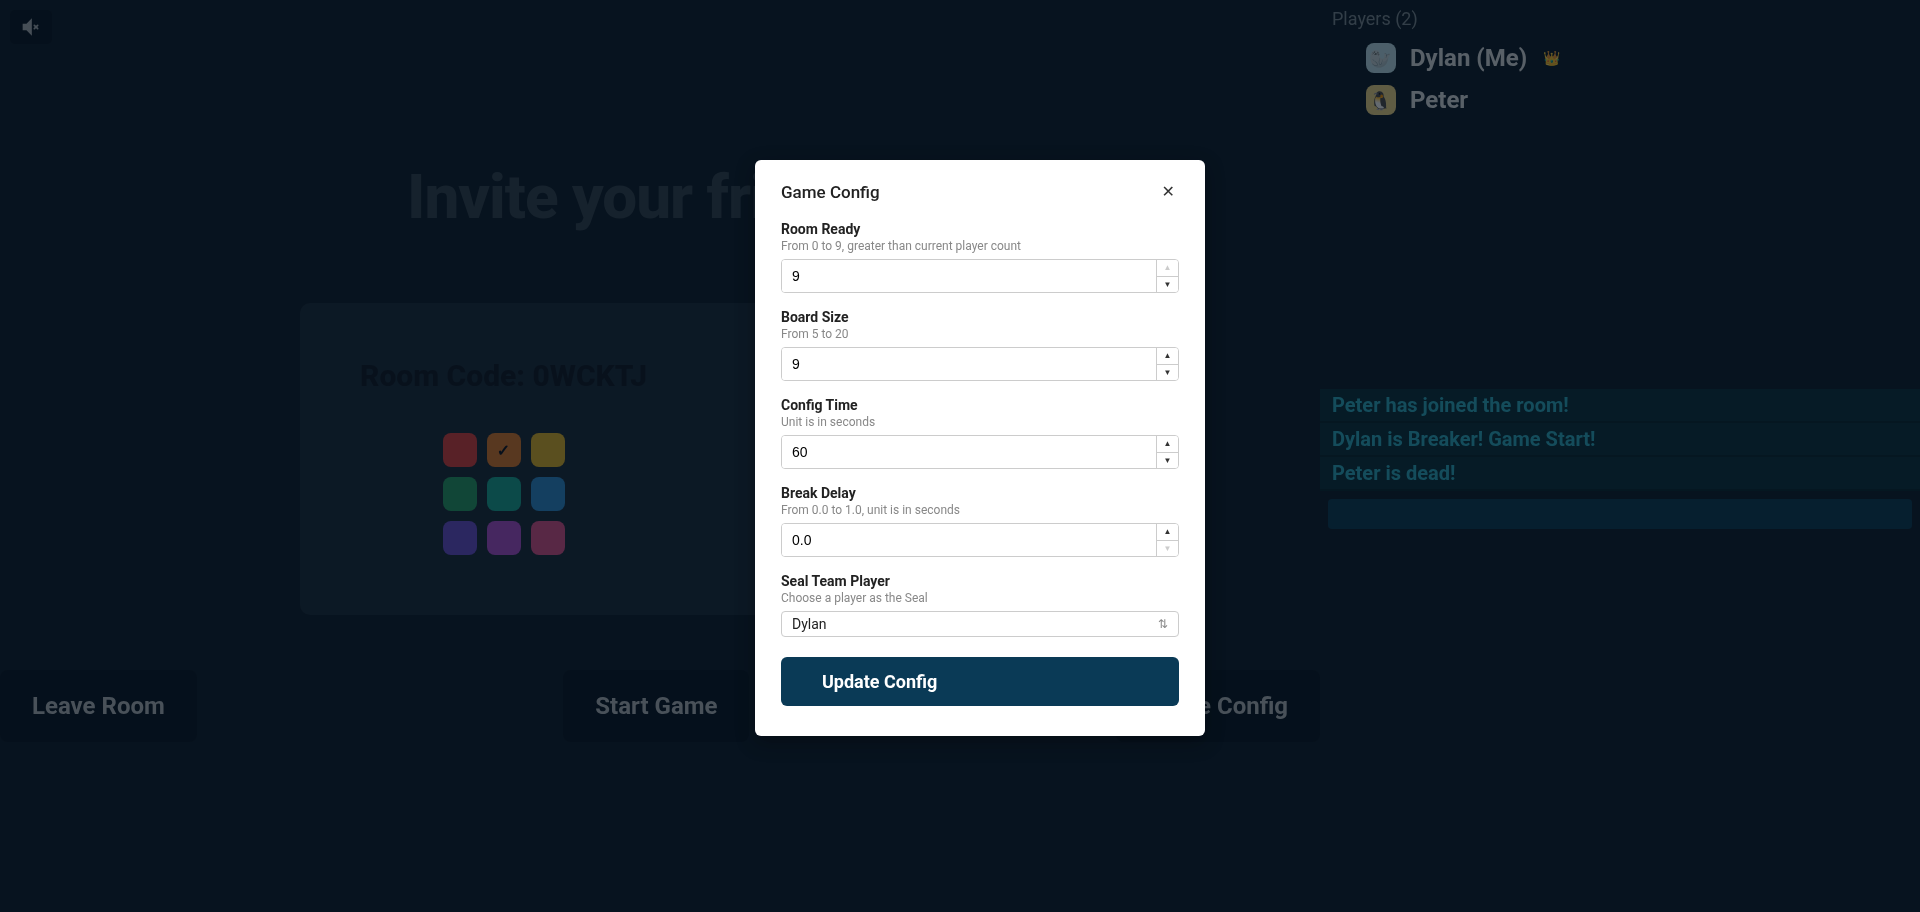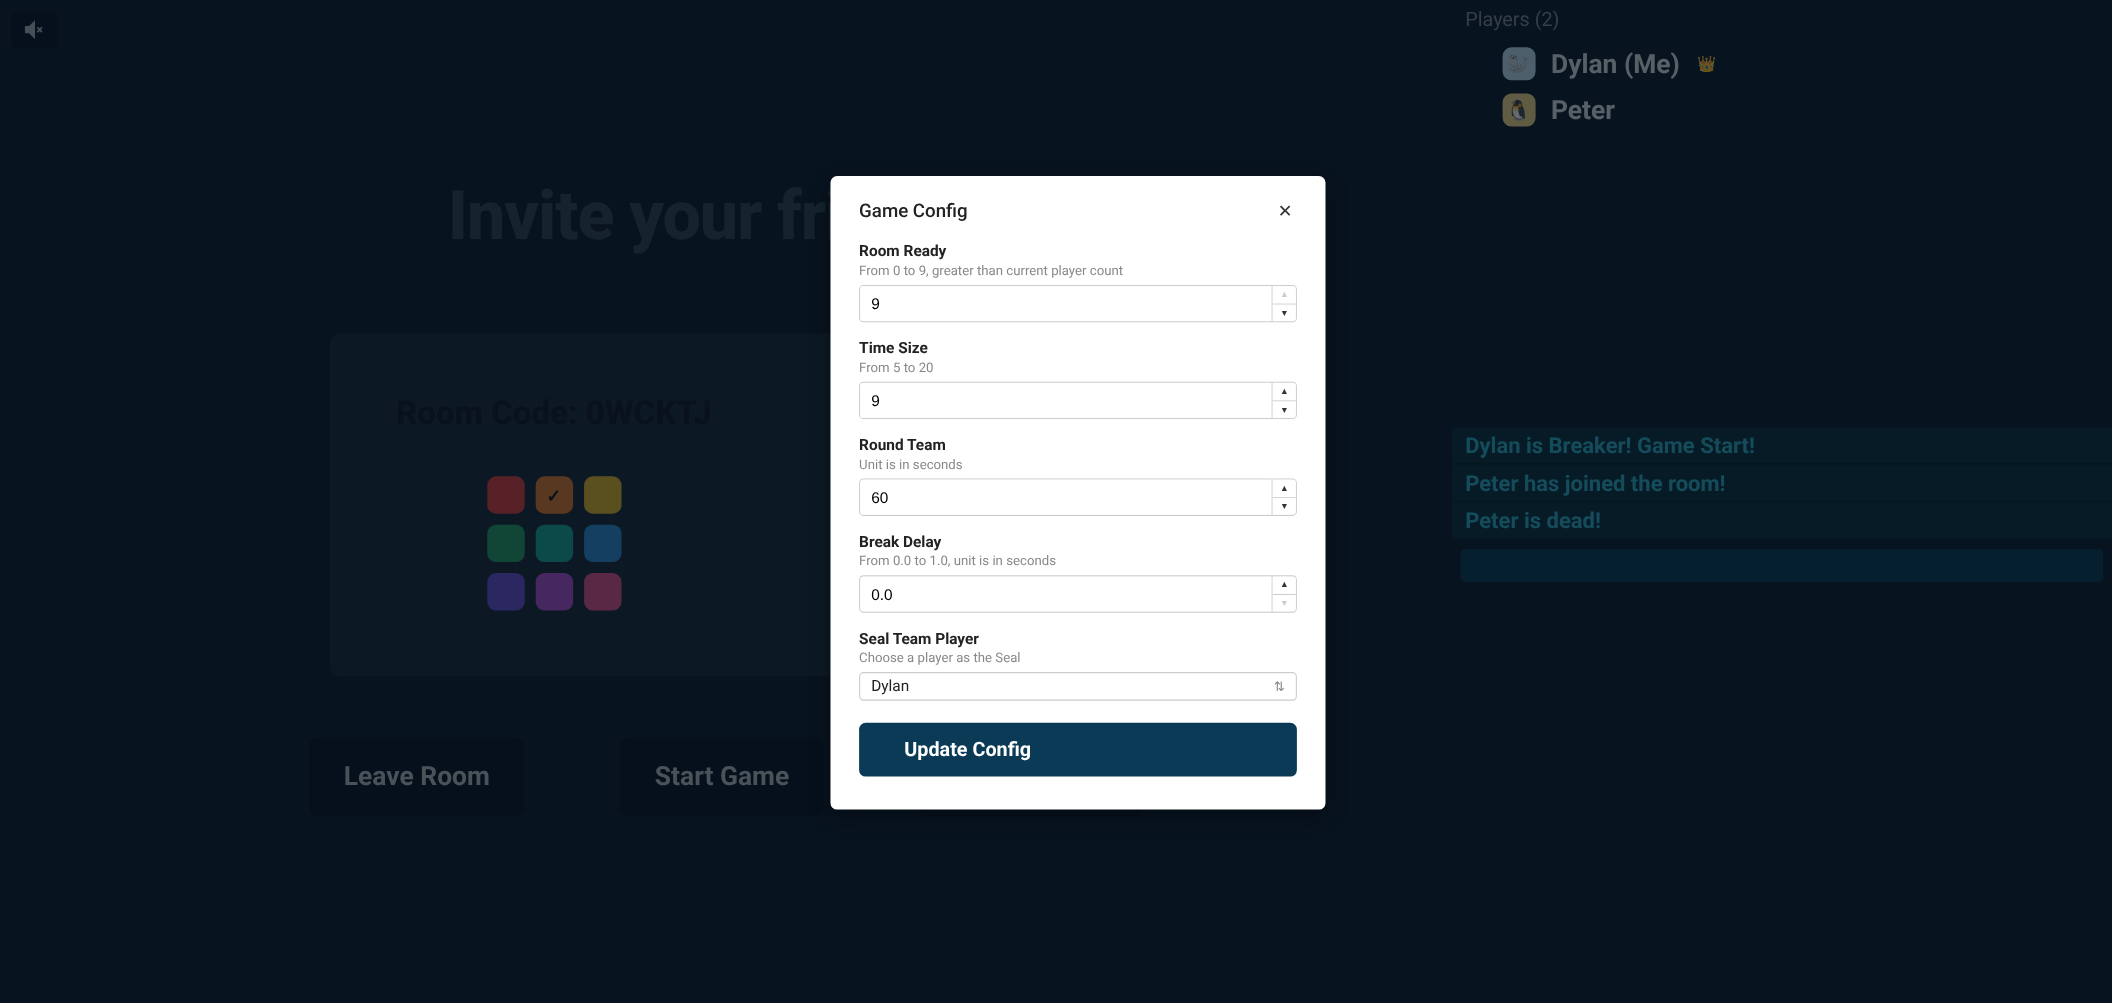--- a/index.html
+++ b/index.html
@@ -106,21 +106,21 @@
     font-weight: 700;
     align-self: center;
     margin-top: 50px;
   }
 
   .bottom-actions {
     position: absolute;
     bottom: 170px;
     display:flex;
     gap: 86px;
-    justify-content: center;
+    justify-content: space-between;
     width: 100%;
   }
   .action-btn {
     background: #071422;
     color: #b7bdc3;
     padding: 22px 32px;
     border-radius: 8px;
     font-size: 24px;
     font-weight: 700;
     cursor:pointer;
@@ -313,22 +313,22 @@
           <span class="crown">👑</span>
         </div>
         <div class="player-row">
           <div class="avatar" style="background: rgb(242, 217, 138);">🐧</div>
           <div class="player-name">Peter</div>
         </div>
       </div>
 
     <div class="chat-input-area">
       <div class="feed" id="feed">
+          <div class="feed-msg">Peter has joined the room!</div>
           <div class="feed-msg">Dylan is Breaker! Game Start!</div>
-          <div class="feed-msg">Peter has joined the room!</div>
           <div class="feed-msg">Peter is dead!</div>
         </div>
       <input class="chat-input" placeholder="" style="">
     </div>
   </div>
 </div>
 
 <div class="mute-btn">
   <svg viewBox="0 0 24 24">
     <path d="M3 9v6h4l5 5V4L7 9H3zm13 1l4 4m0-4l-4 4" stroke="#b0b6bc" stroke-width="2" fill="none" stroke-linecap="round"></path>
@@ -349,32 +349,32 @@
     <div class="grp-help">From 0 to 9, greater than current player count</div>
     <div class="num-input-wrap">
       <input class="num-input" value="9" style="">
       <div class="spinner">
         <div class="spin-btn disabled">▲</div>
         <div class="spin-btn ">▼</div>
       </div>
     </div>
       </div>
       <div class="form-group">
-    <div class="grp-label">Time Size</div>
+    <div class="grp-label">Board Size</div>
     <div class="grp-help">From 5 to 20</div>
     <div class="num-input-wrap">
       <input class="num-input" value="9" style="">
       <div class="spinner">
         <div class="spin-btn ">▲</div>
         <div class="spin-btn ">▼</div>
       </div>
     </div>
       </div>
       <div class="form-group">
-    <div class="grp-label">Round Team</div>
+    <div class="grp-label">Config Time</div>
     <div class="grp-help">Unit is in seconds</div>
     <div class="num-input-wrap">
       <input class="num-input" value="60" style="">
       <div class="spinner">
         <div class="spin-btn ">▲</div>
         <div class="spin-btn ">▼</div>
       </div>
     </div>
       </div>
       <div class="form-group">

